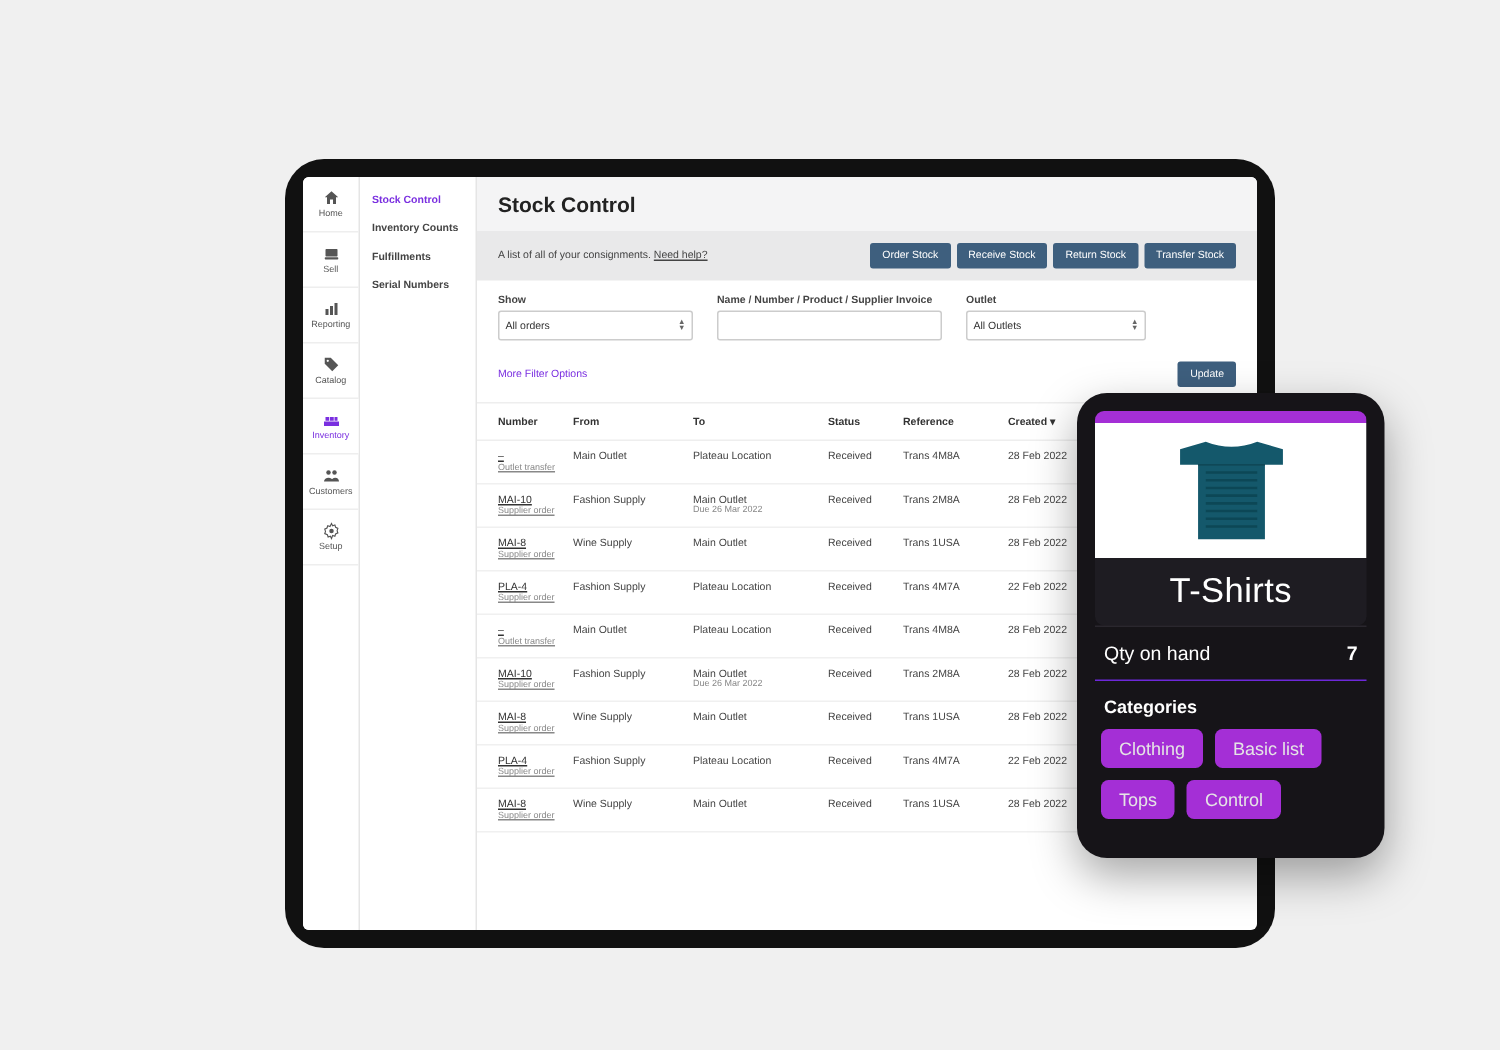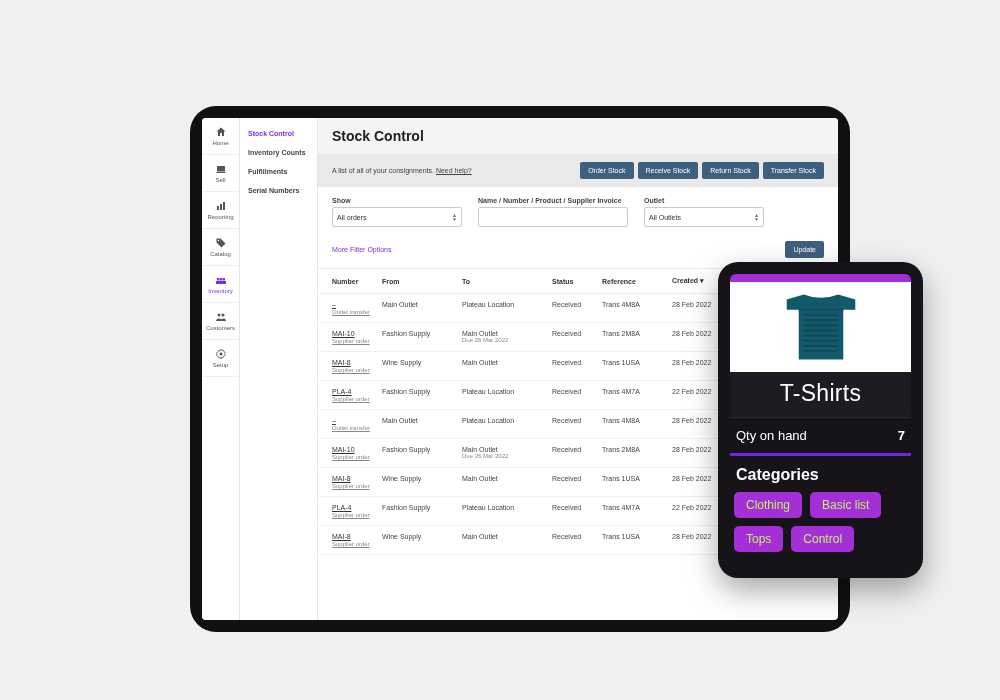--- a/index.html
+++ b/index.html
@@ -112,24 +112,24 @@
     width: 86px; height: 72px;
   }
   .prod-title { text-align:center; font-size: 23px; font-weight:500; padding: 8px 0 10px; letter-spacing:0.3px;}
   .phone-row {
     display:flex; justify-content:space-between; align-items:center;
     padding: 10px 6px; border-top: 1px solid #2a272e;
     font-size: 13px;
   }
   .phone-row .label { font-weight:400; }
   .phone-row .val { font-weight:600; }
-  .cats-title { font-weight:700; font-size:16px; padding: 10px 6px 8px; border-top: 3px solid #6d28d9;}
+  .cats-title { font-weight:700; font-size:12px; padding: 10px 6px 8px; border-top: 1px solid #6d28d9;}
   .tags { display:flex; flex-wrap:wrap; gap:8px; padding: 0 4px 14px;}
   .tag {
-    background:#a42fd6; color:#bef264; font-size:12px;
+    background:#a42fd6; color:#e5e5e5; font-size:12px;
     padding: 6px 12px; border-radius:5px; cursor:pointer;
   }
 </style>
 </head>
 <body>
 
 <div class="tablet">
   <div class="screen">
 
     <div class="rail">

